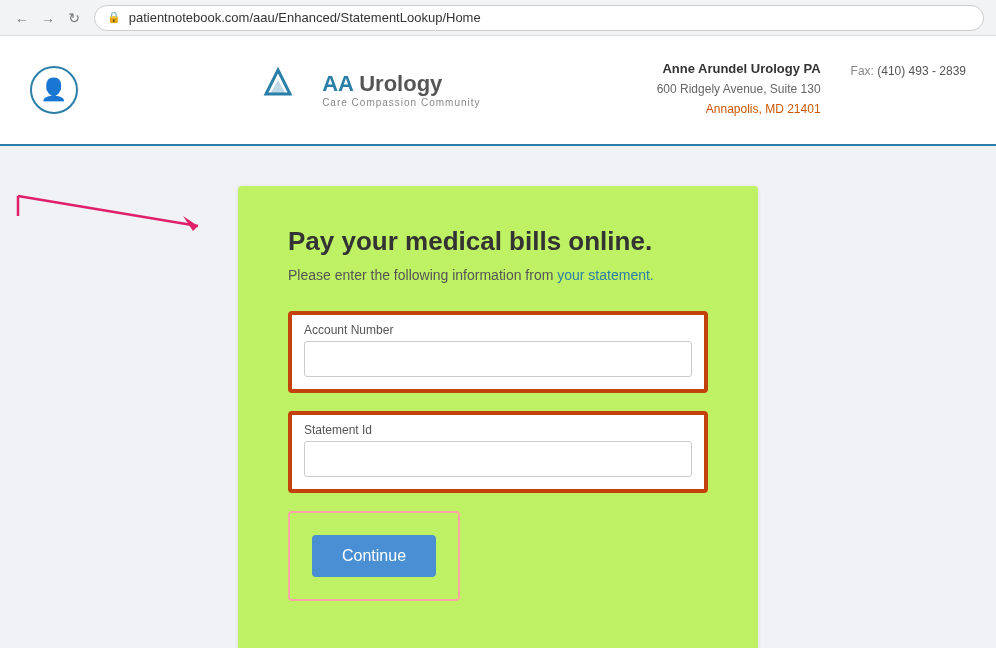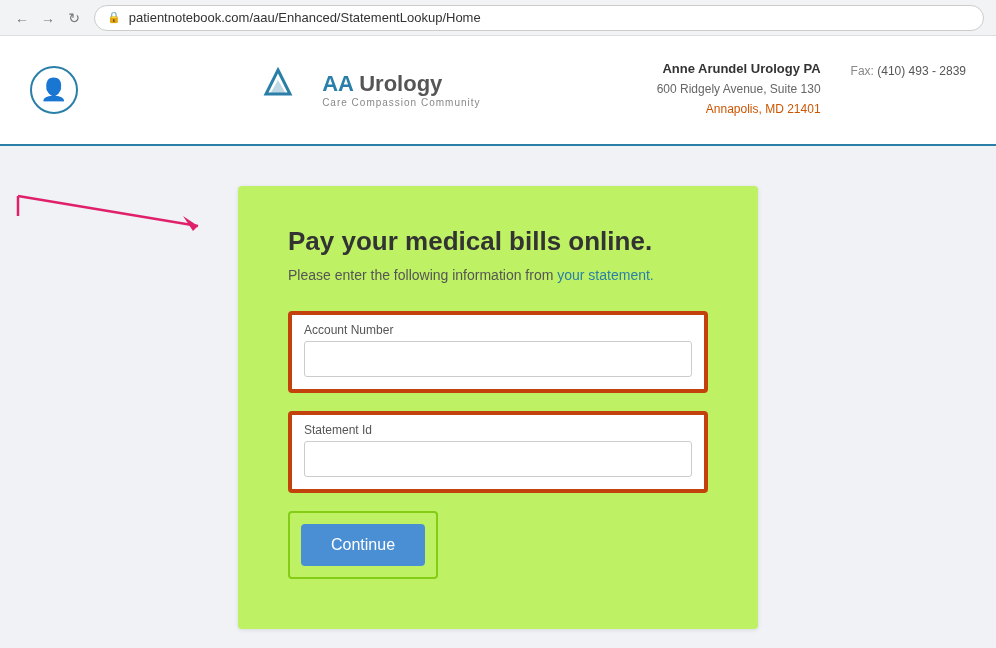--- a/index.html
+++ b/index.html
@@ -174,23 +174,23 @@
     }
 
     .continue-row {
       display: flex;
       align-items: center;
       margin-top: 10px;
       position: relative;
     }
 
     .continue-wrapper {
-      border: 2px solid #84cc16;
-      border-radius: 4px;
-      padding: 11px;
+      border: 2px solid #fca5a5;
+      border-radius: 4px;
+      padding: 22px;
       display: inline-block;
     }
 
     .continue-btn {
       background: #4a8fd4;
       color: white;
       border: none;
       border-radius: 4px;
       padding: 12px 30px;
       font-size: 16px;

